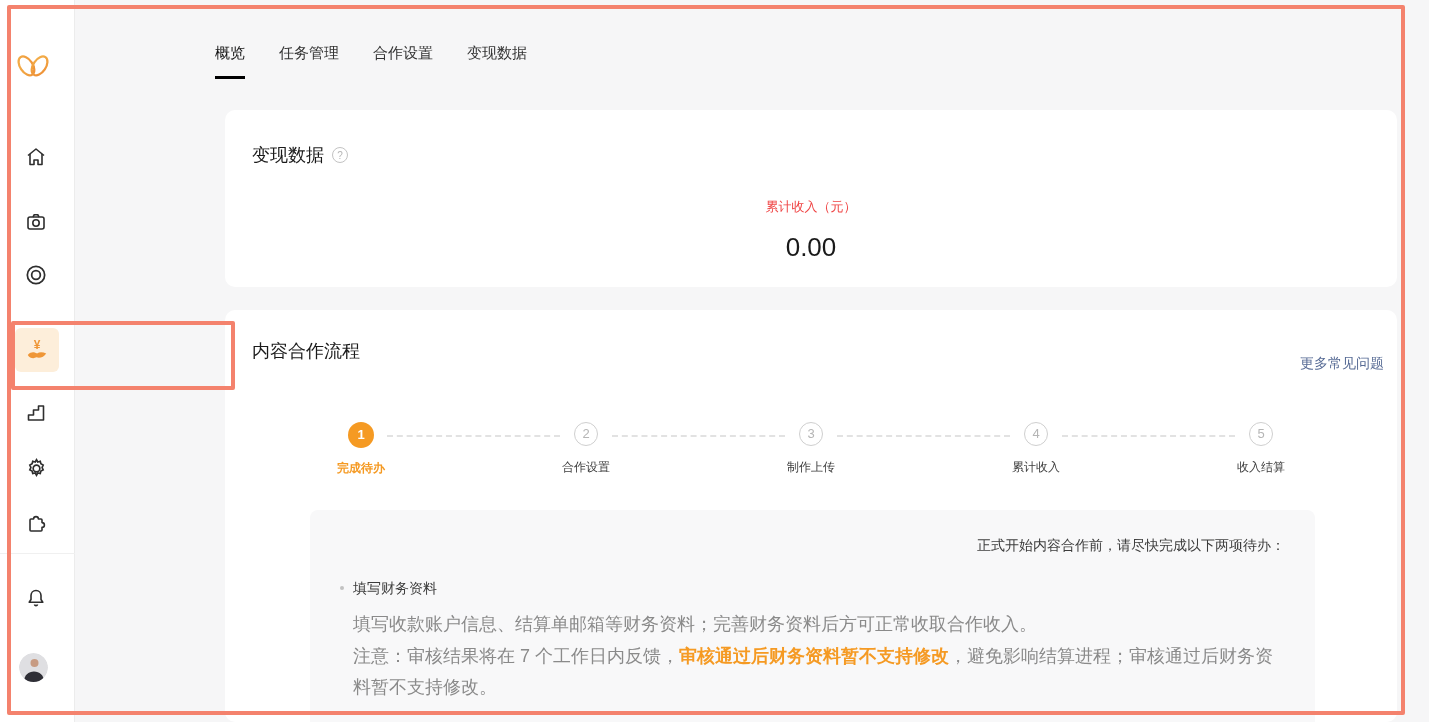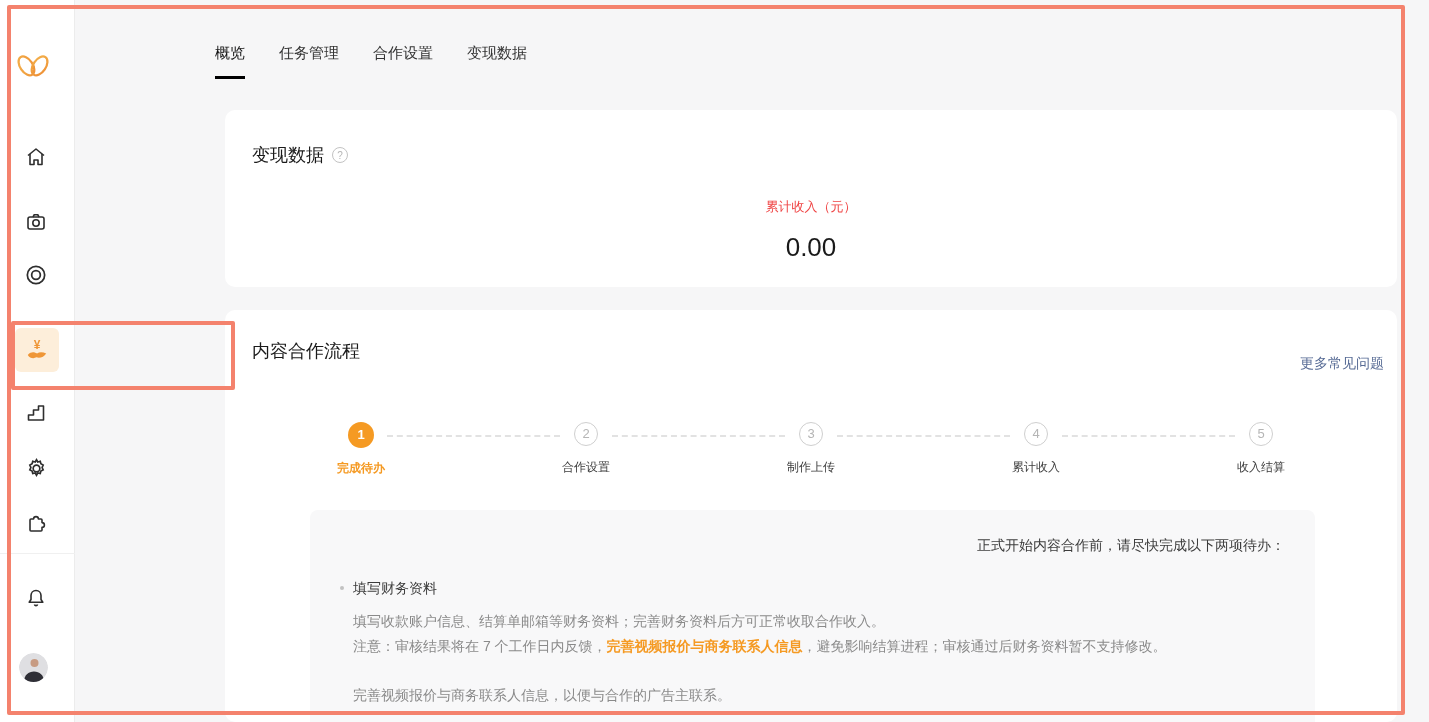--- a/index.html
+++ b/index.html
@@ -55,21 +55,21 @@
   .d2{left:calc(27.5% + 26px); width:calc(22.5% - 52px);} 
   .d3{left:calc(50% + 26px); width:calc(22.5% - 52px);} 
   .d4{left:calc(72.5% + 26px); width:calc(22.5% - 52px);} 
 
   
   .notice { position:absolute; left:85px; top:200px; width:1005px; height:250px; background:#f8f8f9; border-radius:8px; padding:27px 30px; }
   .notice-intro { font-size:14px; color:#3c3c3c;text-align:right; }
   .todo { margin-top:25px; }
   .todo-title { font-size:14px; color:#3c3c3c; position:relative; padding-left:13px; }
   .todo-title::before { content:""; position:absolute; left:0; top:6px; width:4px; height:4px; border-radius:50%; background:#c2c2c2; }
-  .todo-body { margin-top:11px; padding-left:13px; font-size:14px; color:#8a8a8a; line-height:1.75; }
+  .todo-body { margin-top:11px; padding-left:13px; font-size:18px; color:#8a8a8a; line-height:1.75; }
   .hl { color:#f59a23; font-weight:bold; }
 
   
   .ann { position:absolute; border:4px solid #f4826d; border-radius:2px; pointer-events:none; z-index:10; }
   .ann-outer { left:7px; top:5px; width:1398px; height:710px; }
   .ann-item { left:11px; top:321px; width:224px; height:69px; }
 </style>
 </head>
 <body>
 
@@ -208,21 +208,21 @@
       </div>
     </div>
 
     <div class="notice">
       <div class="notice-intro">正式开始内容合作前，请尽快完成以下两项待办：</div>
 
       <div class="todo">
         <div class="todo-title">填写财务资料</div>
         <div class="todo-body">
           <div>填写收款账户信息、结算单邮箱等财务资料；完善财务资料后方可正常收取合作收入。</div>
-          <div><span>注意：审核结果将在 7 个工作日内反馈，</span><span class="hl">完善视频报价与商务联系人信息</span><span>，避免影响结算进程；审核通过后财务资料暂不支持修改。</span></div>
+          <div><span>注意：审核结果将在 7 个工作日内反馈，</span><span class="hl">审核通过后财务资料暂不支持修改</span><span>，避免影响结算进程；审核通过后财务资料暂不支持修改。</span></div>
         </div>
       </div>
 
       <div class="todo">
         <div class="todo-body">完善视频报价与商务联系人信息，以便与合作的广告主联系。</div>
       </div>
     </div>
   </div>
 
   <div class="ann ann-outer"></div>

